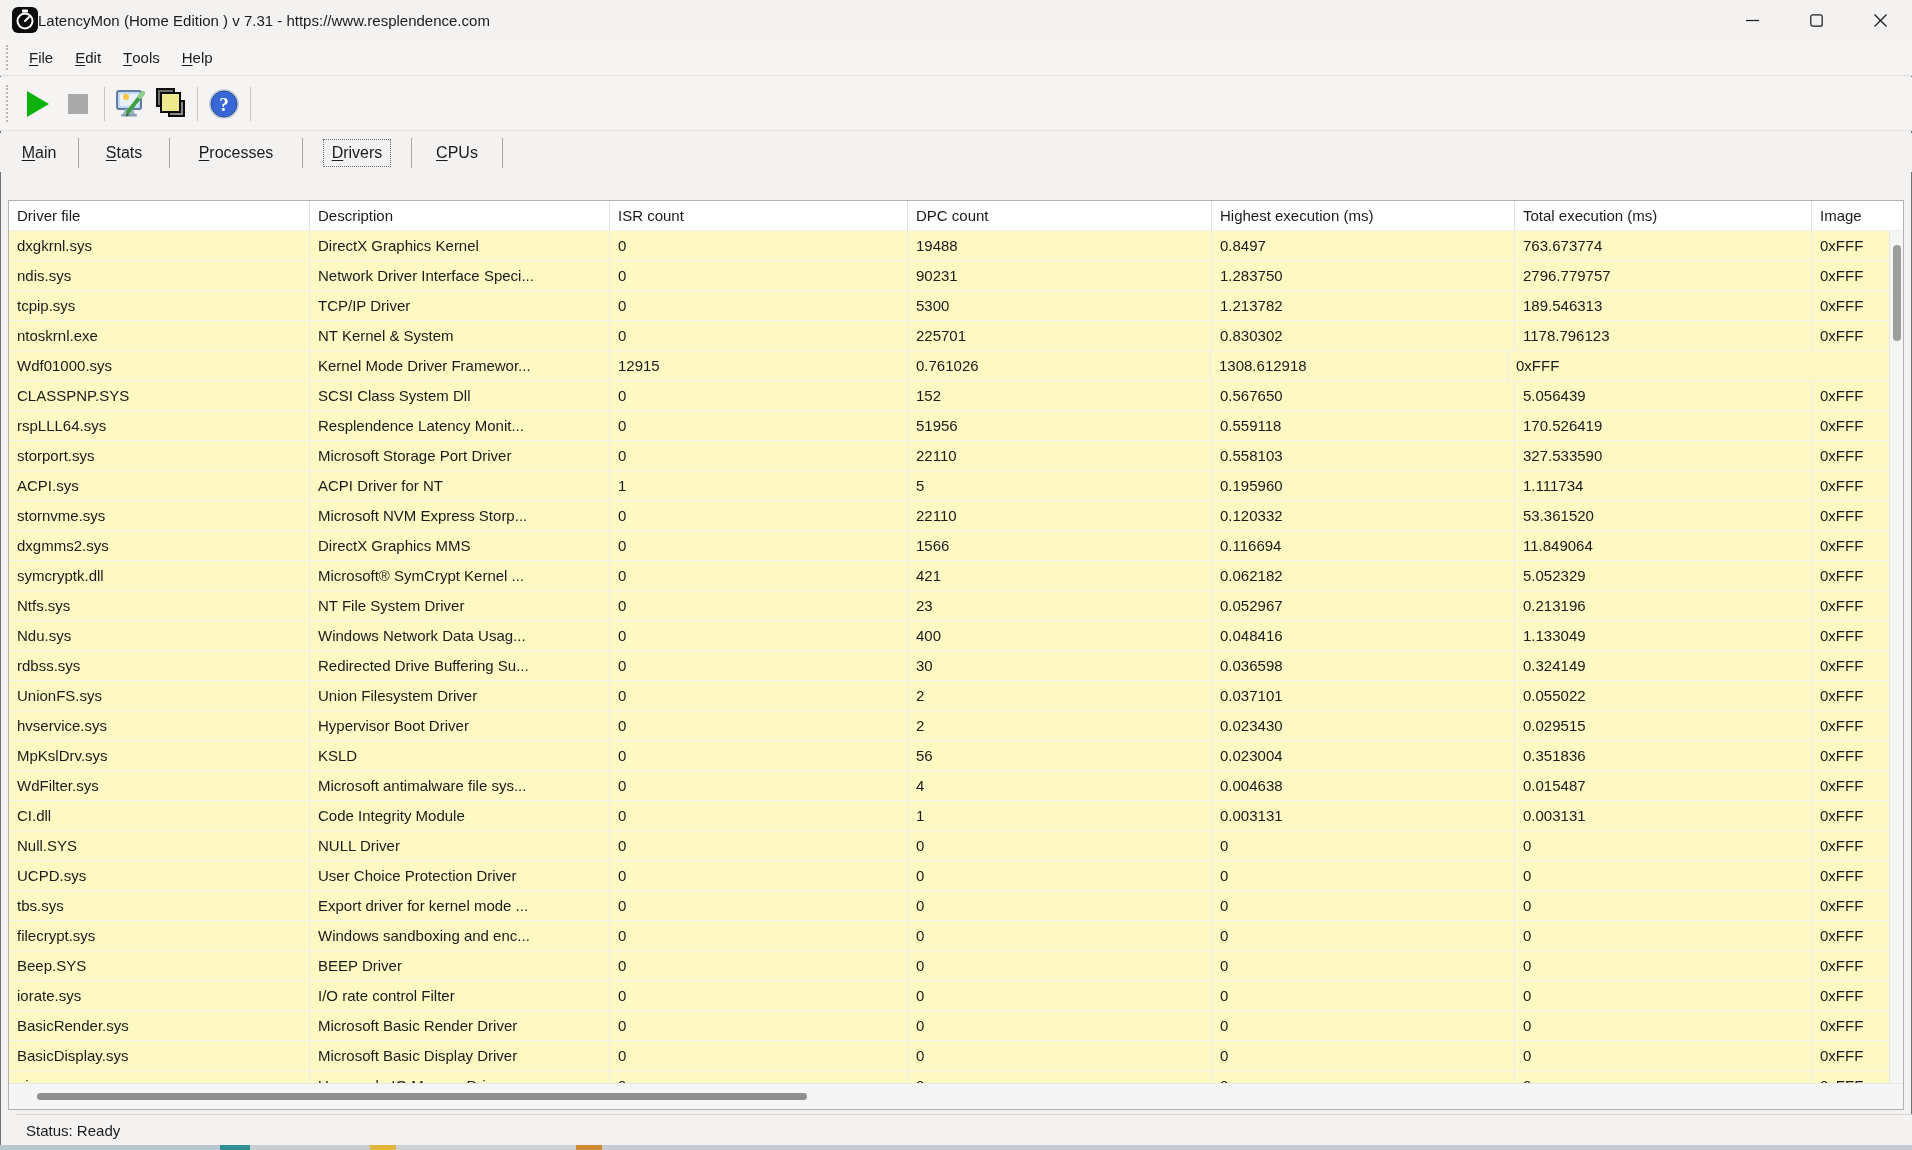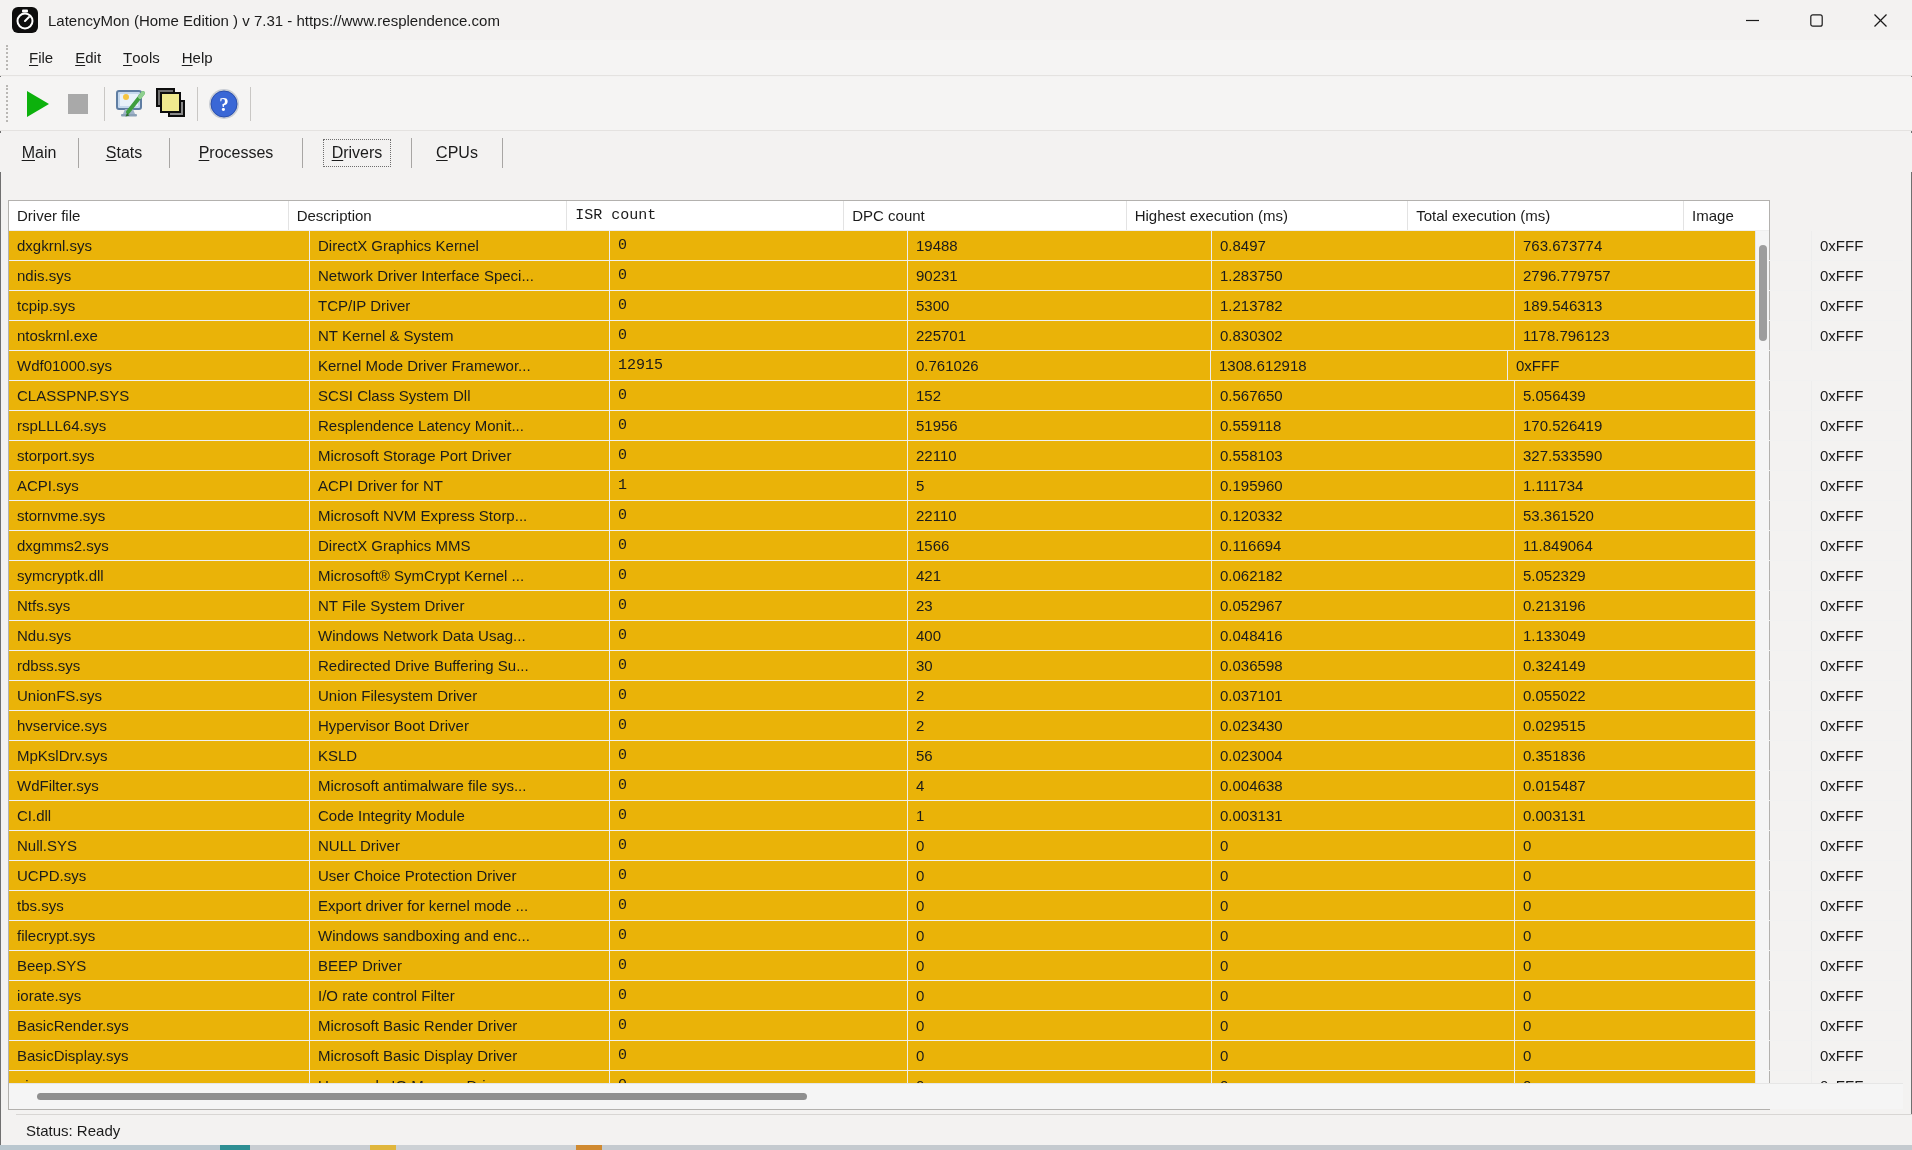--- a/index.html
+++ b/index.html
@@ -3,21 +3,21 @@
 <meta charset="utf-8">
 <style>
   * { margin:0; padding:0; box-sizing:border-box; }
   html,body { width:1912px; height:1150px; overflow:hidden; }
   body { font-family:"Liberation Sans", sans-serif; color:#1b1b1b; background:#f3f2f1; }
   .window { position:relative; width:1912px; height:1150px; background:#f3f2f1; outline:1px solid #707070; outline-offset:-1px; }
 
   
   .titlebar { position:absolute; left:0; top:0; width:1912px; height:40px; background:#f3f2f1; display:flex; align-items:center; }
   .app-icon { width:26px; height:26px; margin-left:12px; flex:0 0 auto; }
-  .title-text { margin-left:10px; font-size:15px; white-space:nowrap; }
+  .title-text { font-size:15px; white-space:nowrap; }
   .win-controls { position:absolute; right:0; top:0; height:40px; display:flex; }
   .win-btn { width:64px; height:40px; display:flex; align-items:center; justify-content:center; cursor:default; }
   .win-btn svg { display:block; }
 
   
   .menubar { position:absolute; left:0; top:40px; width:1912px; height:36px; background:#f5f4f3; display:flex; align-items:center; border-bottom:1px solid #e4e2e0; }
   .gripper { width:4px; height:70%; border-left:2px dotted #b9b7b4; margin-left:6px; margin-right:8px; }
   .menu-item { padding:0 11px; font-size:15px; height:100%; display:flex; align-items:center; }
   .menu-item u, .tab u { text-decoration:underline; text-underline-offset:2px; }
 
@@ -30,27 +30,27 @@
 
   
   .tabbar { position:absolute; left:0; top:133px; width:1912px; height:39px; background:#f3f2f1; display:flex; align-items:center; }
   .tab { font-size:16px; height:100%; display:flex; align-items:center; justify-content:center; }
   .tab .lbl { padding:4px 8px; border:1px solid transparent; }
   .tab.selected .lbl { border:1px dotted #6d6d6d; }
   .tab-sep { width:1px; height:30px; background:#a8a6a4; }
   .t-main{width:78px;} .t-stats{width:90px;} .t-processes{width:132px;align-items:center;} .t-drivers{width:108px;} .t-cpus{width:90px;}
 
   
-  .tbl { position:absolute; left:8px; top:200px; width:1762px; height:910px; background:#eab308; border:1px solid #b3b1ae; }
+  .tbl { position:absolute; left:8px; top:200px; width:1896px; height:910px; background:#fef9c3; border:1px solid #b3b1ae; }
   .tbl-header { display:flex; height:30px; background:#ffffff; border-bottom:1px solid #efefef; }
   .hcell { font-size:15px; line-height:29px; padding-left:8px; white-space:nowrap; overflow:hidden; border-right:1px solid #e3e3e3; }
   .rows-viewport { position:absolute; left:0; top:30px; width:1894px; height:852px; overflow:hidden; }
   .trow { display:flex; height:30px; border-bottom:1px solid #f1f1f1; }
   .tcell { font-size:15px; line-height:29px; padding-left:8px; white-space:nowrap; overflow:hidden; border-right:1px solid #ededed; }
-  .c0{width:301px;} .c1{width:300px;} .c2{width:298px;font-family:Liberation Mono, monospace;} .c3{width:304px;} .c4{width:303px;} .c5{width:297px;} .c6{width:91px; border-right:none;}
+  .c0{width:301px;} .c1{width:300px;} .c2{width:298px;} .c3{width:304px;} .c4{width:303px;} .c5{width:297px;} .c6{width:91px; border-right:none;}
 
   
   .vscroll { position:absolute; right:0; top:30px; width:14px; height:852px; background:#f5f5f5; border-left:1px solid #e6e6e6; }
   .vthumb { position:absolute; left:3px; top:14px; width:8px; height:96px; background:#9d9d9d; border-radius:4px; }
   .hscroll { position:absolute; left:0; bottom:0; width:1894px; height:26px; background:#f5f5f5; border-top:1px solid #e6e6e6; }
   .hthumb { position:absolute; left:28px; top:9px; width:770px; height:7px; background:#8f8f8f; border-radius:4px; }
 
   
   .statusbar { position:absolute; left:16px; top:1114px; width:1912px; height:31px; background:#f3f2f1; border-top:1px solid #d8d6d4; display:flex; align-items:center; }
   .status-text { margin-left:10px; font-size:15px; }

